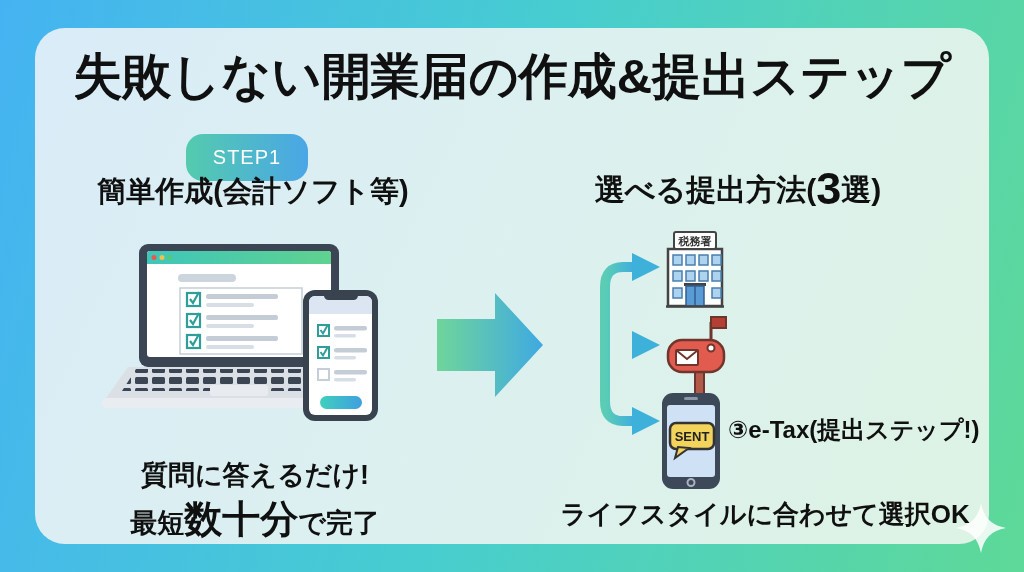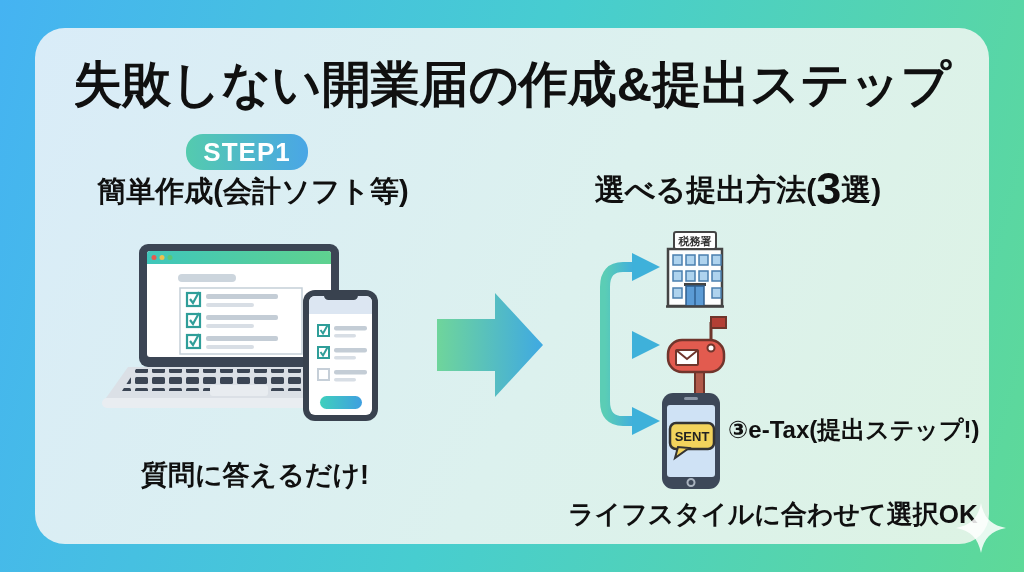--- a/index.html
+++ b/index.html
@@ -12,38 +12,38 @@
     position:relative;width:1024px;height:572px;
     background:linear-gradient(105deg,#45b3f2 0%,#47cdd0 48%,#5ed998 100%);
   }
   .abs{position:absolute;}
   .card{
     left:35px;top:28px;width:954px;height:516px;border-radius:30px;
     background:linear-gradient(115deg,#d9ecf8 0%,#dcf1ee 55%,#ddf3e4 100%);
   }
   .title{
     left:0;top:44px;width:1024px;text-align:center;
-    font-size:49px;font-weight:900;letter-spacing:0px;white-space:nowrap;margin-top:8px;
+    font-size:49px;font-weight:900;letter-spacing:0px;white-space:nowrap;
   }
   .pill{
-    width:122px;height:36px;border-radius:17px;
+    width:122px;height:47px;border-radius:17px;
     background:linear-gradient(90deg,#54cbae,#4aa6e6);
-    color:#ffffff;font-size:26px;font-weight:bold;letter-spacing:1px;
+    color:#ffffff;font-size:20px;font-weight:normal;letter-spacing:1px;
     display:flex;align-items:center;justify-content:center;
   }
   .subtitle{font-weight:900;text-align:center;white-space:nowrap;}
   .sub1{left:43px;top:172px;width:420px;font-size:29px;}
   .sub2{left:528px;top:170px;width:420px;font-size:30px;}
   .sub2 .big{font-size:45px;line-height:30px;vertical-align:-4px;}
   .cap-left{left:60px;top:441px;width:390px;text-align:center;font-weight:900;margin-top:16px;}
   .cap-left .l1{font-size:27px;line-height:37px;}
   .cap-left .l2{font-size:27px;line-height:50px;}
   .cap-left .em{font-size:38px;}
   .opt-label{font-weight:900;white-space:nowrap;}
-  .cap-right{left:568px;top:497px;width:450px;
+  .cap-right{left:540px;top:497px;width:450px;text-align:center;
     font-size:26px;font-weight:900;white-space:nowrap;}
 </style>
 </head>
 <body>
 
 <div class="stage">
 
   <div class="abs card"></div>
 
   <div class="abs title">失敗しない開業届の作成&amp;提出ステップ</div>
@@ -125,20 +125,21 @@
         <rect x="234" y="101" width="22" height="3.5" rx="1.75"></rect>
         <rect x="234" y="123" width="22" height="3.5" rx="1.75"></rect>
         <rect x="234" y="145" width="22" height="3.5" rx="1.75"></rect>
       </g>
       <rect x="220" y="163" width="42" height="13" rx="6.5" fill="url(#gradBtn)"></rect>
     </g>
   </svg>
 
   <div class="abs cap-left">
     <div class="l1">質問に答えるだけ!</div>
+    <div class="l2"><span>最短</span><span class="em">数十分</span><span>で完了</span></div>
   </div>
 
   <svg class="abs" style="left:437px;top:292px;" width="106" height="106" viewBox="0 0 106 106">
     <defs>
       <linearGradient id="gradArrow" x1="0" y1="0" x2="1" y2="0">
         <stop offset="0" stop-color="#6fd59b"></stop>
           <stop offset="1" stop-color="#3fa9e2"></stop>
       </linearGradient>
     </defs>
     <polygon points="0,27 58,27 58,1 106,53 58,105 58,79 0,79" fill="url(#gradArrow)"></polygon>

